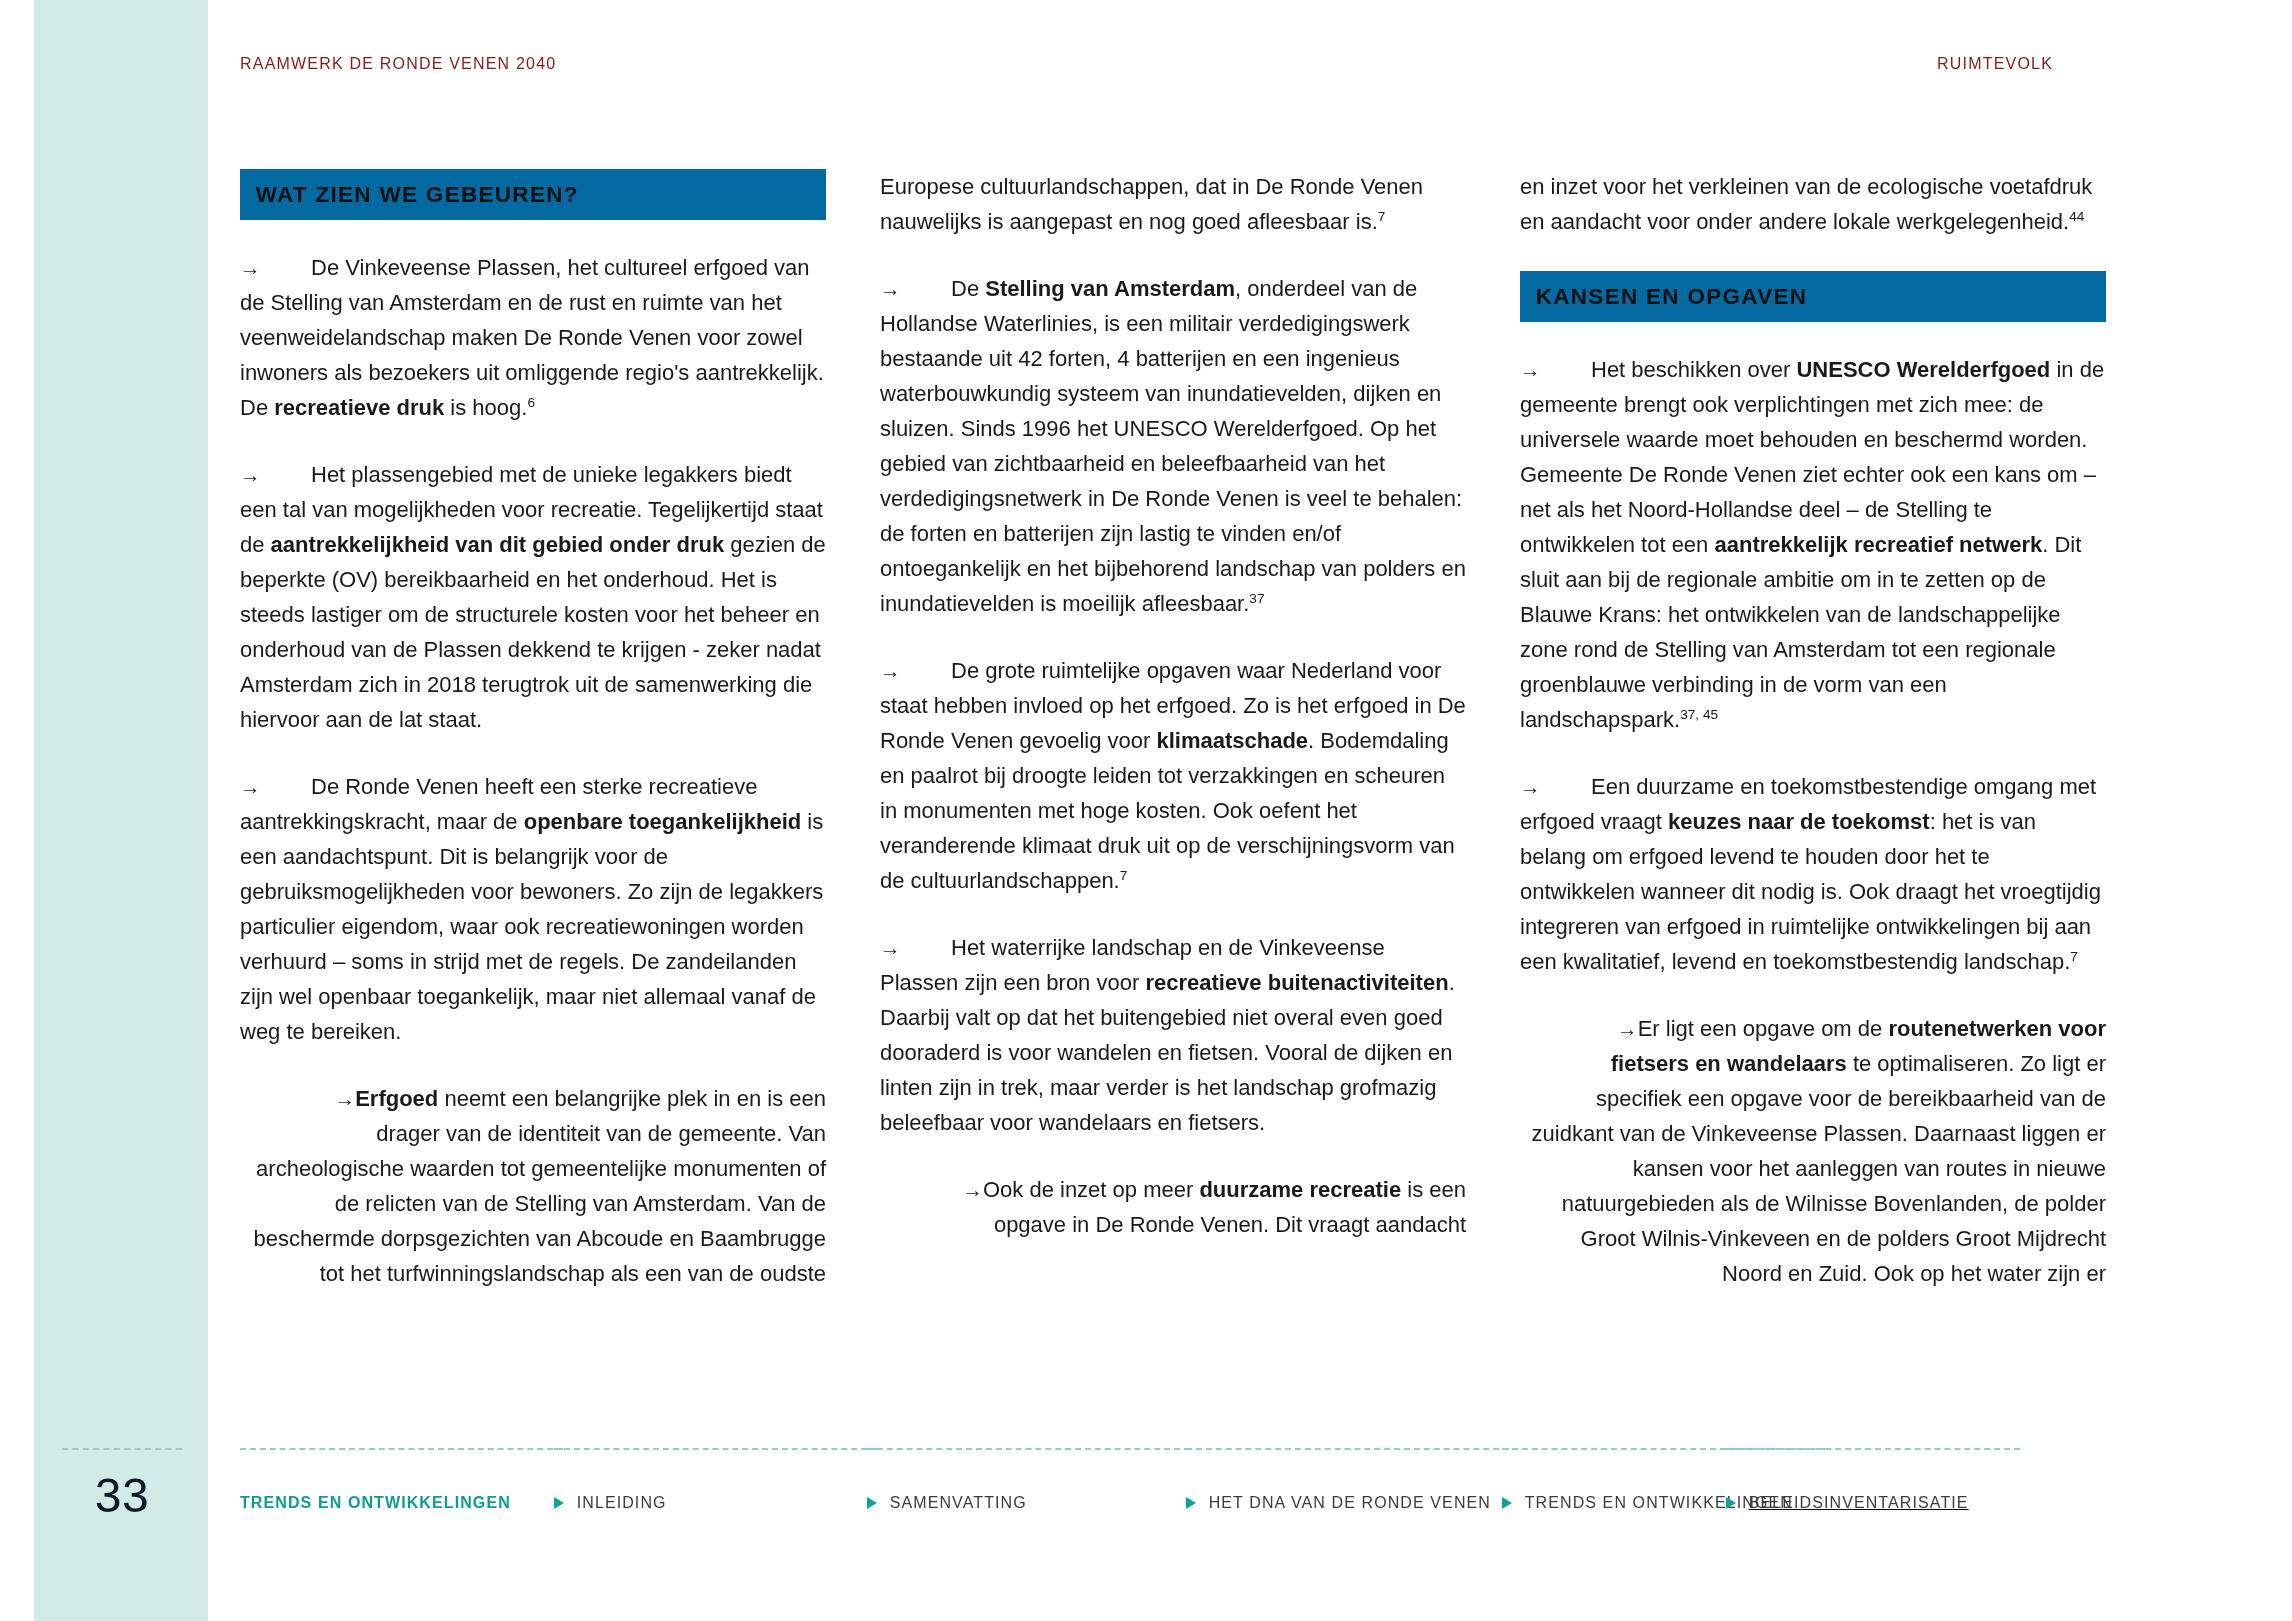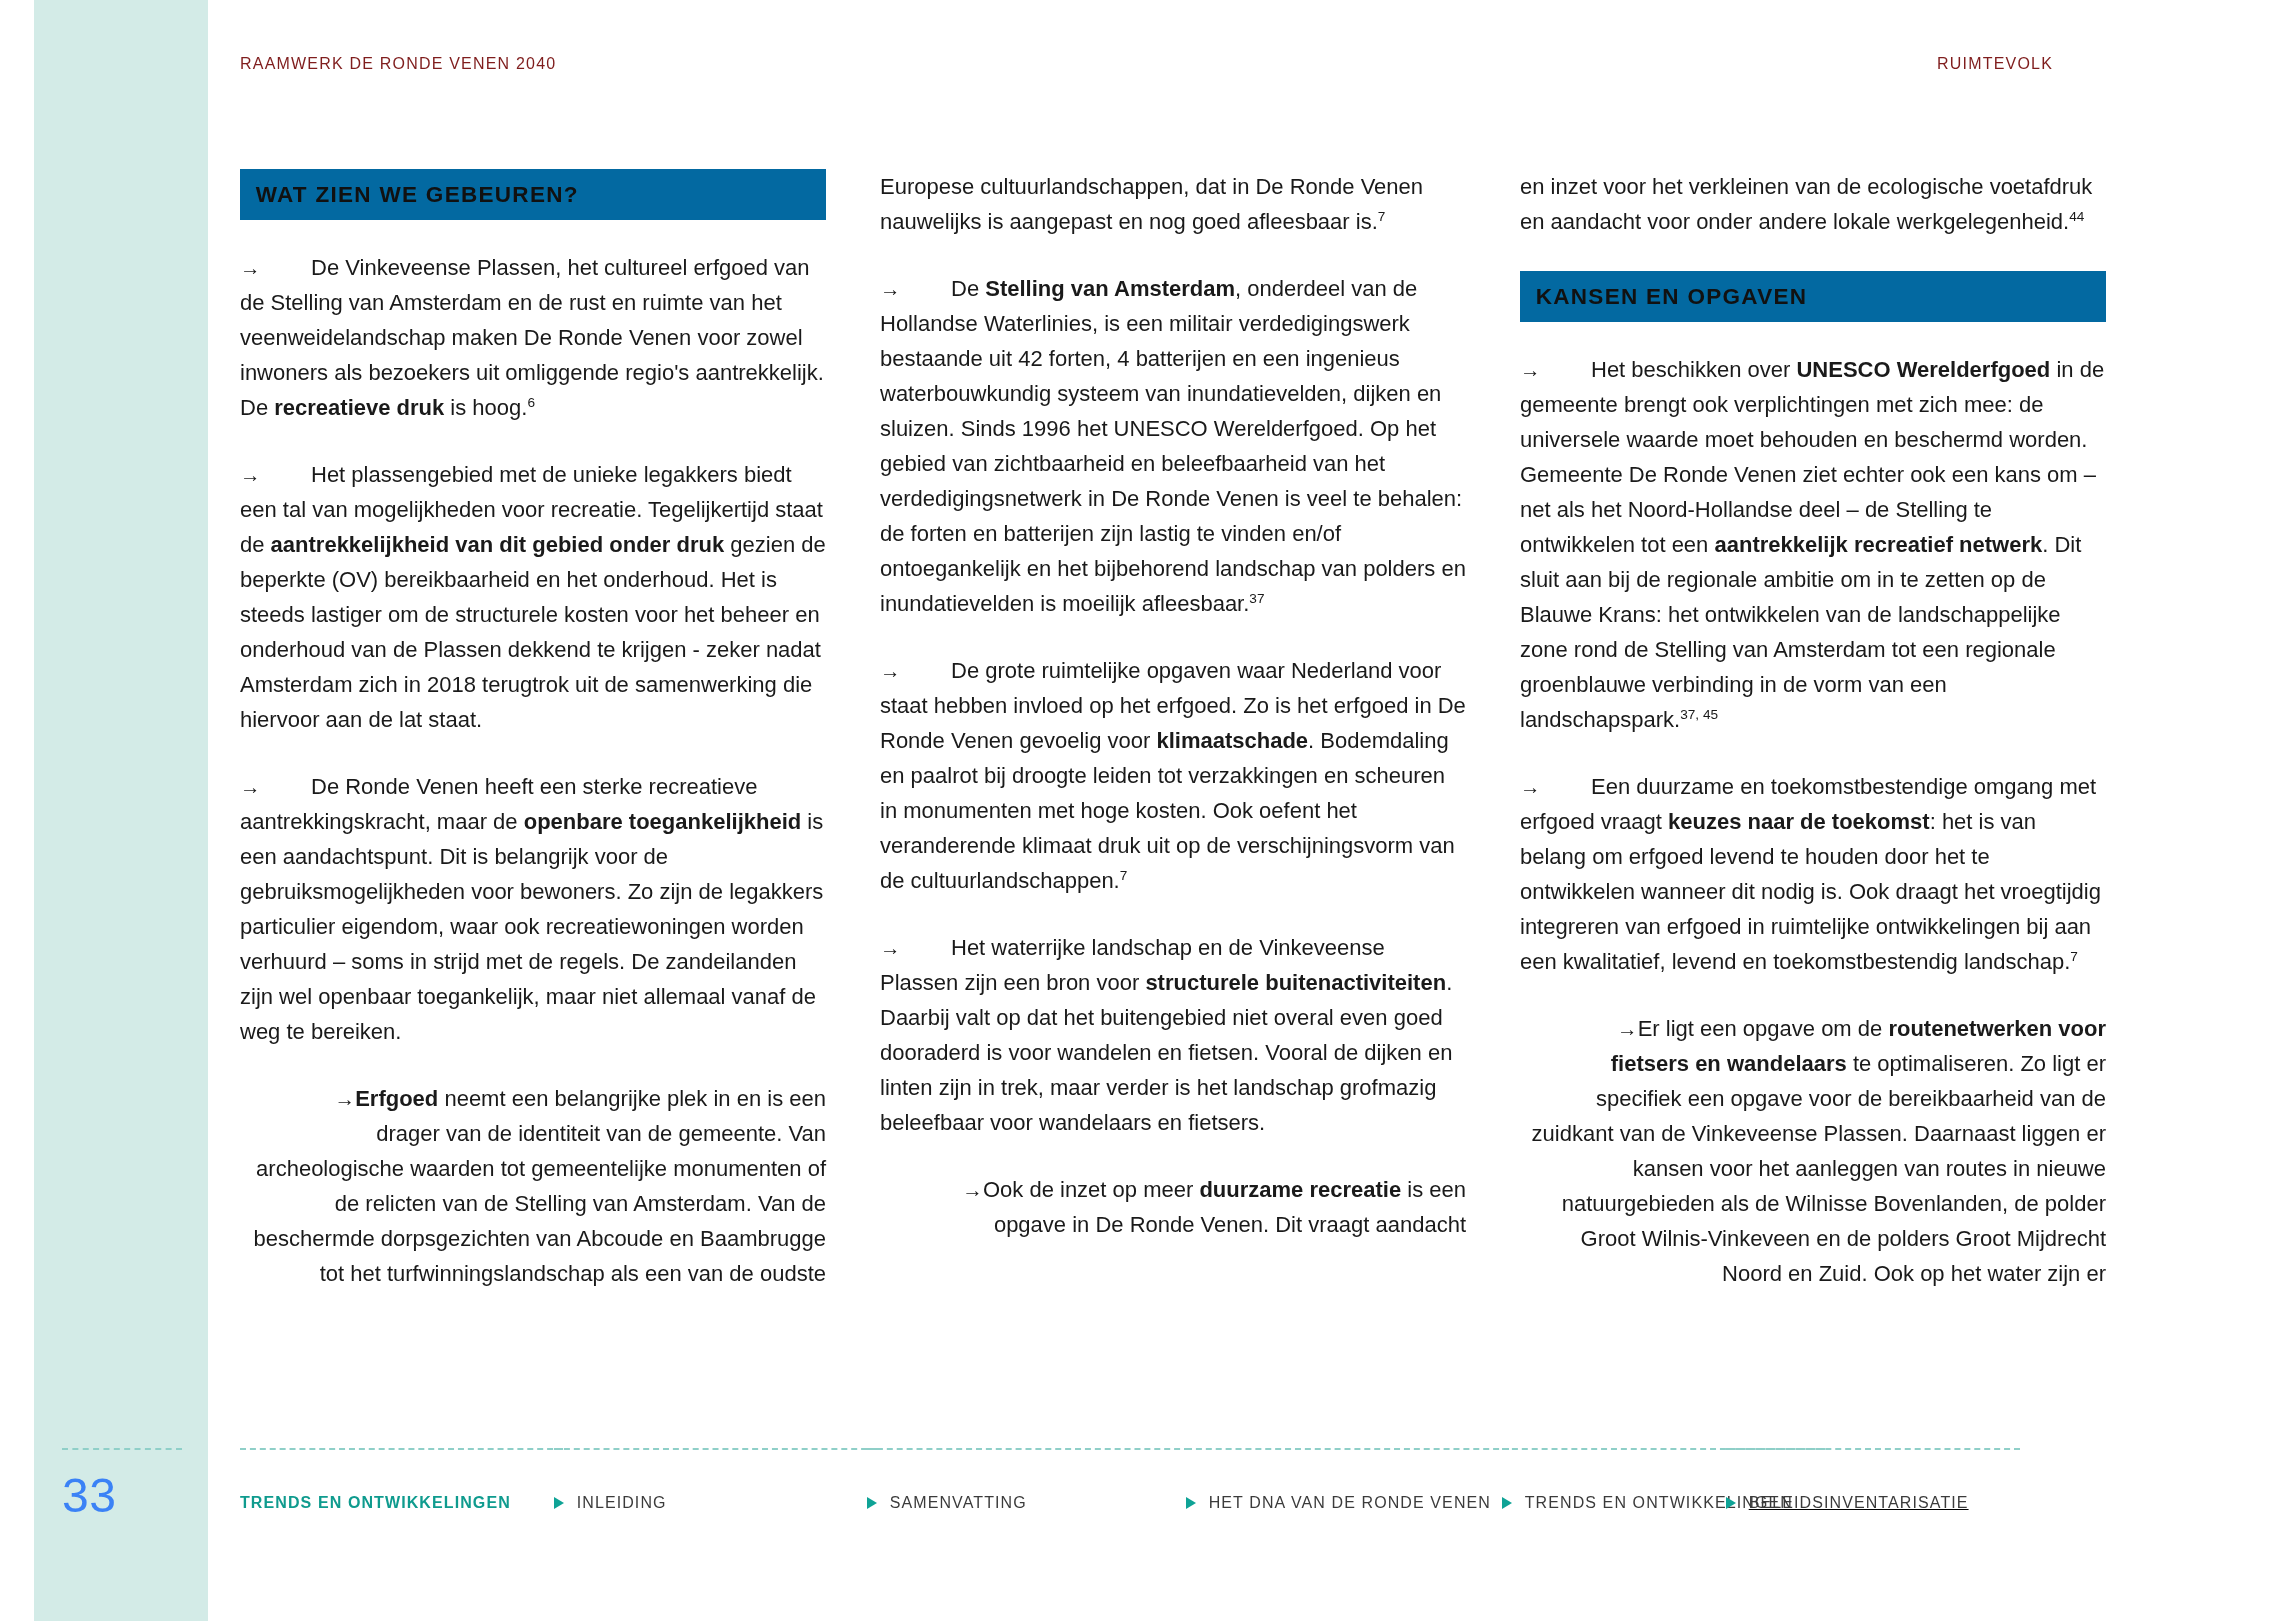--- a/index.html
+++ b/index.html
@@ -138,24 +138,25 @@
   }
   .pagenum {
     position: absolute;
     left: 62px;
     top: 0;
     width: 120px;
   }
   .pagenum .foot-rule { border-top: 2px dashed #8fcfc8; margin-bottom: 21.6px; }
   .pagenum .num {
     font-size: 48px;
-    color: #3b82f6;
+    color: #0f172a;
     font-weight: 400;
     line-height: 1;
     letter-spacing: 0.5px;
+    text-align: center;
   }
 </style>
 </head>
 <body>
 
 <div class="sidebar-band"></div>
 
 <div class="page">
 
   <div class="runhead left">RAAMWERK DE RONDE VENEN 2040</div>
@@ -173,21 +174,21 @@
           <p class="body"><span class="arrow">→</span>De Ronde Venen heeft een sterke recreatieve aantrekkingskracht, maar de <b>openbare toegankelijkheid</b> is een aandachtspunt. Dit is belangrijk voor de gebruiksmogelijkheden voor bewoners. Zo zijn de legakkers particulier eigendom, waar ook recreatiewoningen worden verhuurd – soms in strijd met de regels. De zandeilanden zijn wel openbaar toegankelijk, maar niet allemaal vanaf de weg te bereiken.</p>
           <p class="body"><span class="arrow">→</span><b>Erfgoed</b> neemt een belangrijke plek in en is een drager van de identiteit van de gemeente. Van archeologische waarden tot gemeentelijke monumenten of de relicten van de Stelling van Amsterdam. Van de beschermde dorpsgezichten van Abcoude en Baambrugge tot het turfwinningslandschap als een van de oudste</p>
         </div>
     </div>
 
     <div class="col">
       <div>
           <p class="body">Europese cultuurlandschappen, dat in De Ronde Venen nauwelijks is aangepast en nog goed afleesbaar is.<sup>7</sup></p>
           <p class="body"><span class="arrow">→</span>De <b>Stelling van Amsterdam</b>, onderdeel van de Hollandse Waterlinies, is een militair verdedigingswerk bestaande uit 42 forten, 4 batterijen en een ingenieus waterbouwkundig systeem van inundatievelden, dijken en sluizen. Sinds 1996 het UNESCO Werelderfgoed. Op het gebied van zichtbaarheid en beleefbaarheid van het verdedigingsnetwerk in De Ronde Venen is veel te behalen: de forten en batterijen zijn lastig te vinden en/of ontoegankelijk en het bijbehorend landschap van polders en inundatievelden is moeilijk afleesbaar.<sup>37</sup></p>
           <p class="body"><span class="arrow">→</span>De grote ruimtelijke opgaven waar Nederland voor staat hebben invloed op het erfgoed. Zo is het erfgoed in De Ronde Venen gevoelig voor <b>klimaatschade</b>. Bodemdaling en paalrot bij droogte leiden tot verzakkingen en scheuren in monumenten met hoge kosten. Ook oefent het veranderende klimaat druk uit op de verschijningsvorm van de cultuurlandschappen.<sup>7</sup></p>
-          <p class="body"><span class="arrow">→</span>Het waterrijke landschap en de Vinkeveense Plassen zijn een bron voor <b>structurele buitenactiviteiten</b>. Daarbij valt op dat het buitengebied niet overal even goed dooraderd is voor wandelen en fietsen. Vooral de dijken en linten zijn in trek, maar verder is het landschap grofmazig beleefbaar voor wandelaars en fietsers.</p>
+          <p class="body"><span class="arrow">→</span>Het waterrijke landschap en de Vinkeveense Plassen zijn een bron voor <b>recreatieve buitenactiviteiten</b>. Daarbij valt op dat het buitengebied niet overal even goed dooraderd is voor wandelen en fietsen. Vooral de dijken en linten zijn in trek, maar verder is het landschap grofmazig beleefbaar voor wandelaars en fietsers.</p>
           <p class="body"><span class="arrow">→</span>Ook de inzet op meer <b>duurzame recreatie</b> is een opgave in De Ronde Venen. Dit vraagt aandacht</p>
         </div>
     </div>
 
     <div class="col">
       <p class="body">en inzet voor het verkleinen van de ecologische voetafdruk en aandacht voor onder andere lokale werkgelegenheid.<sup>44</sup></p>
       <div class="section-bar">
         <h2>KANSEN EN OPGAVEN</h2>
       </div>
       <div>

